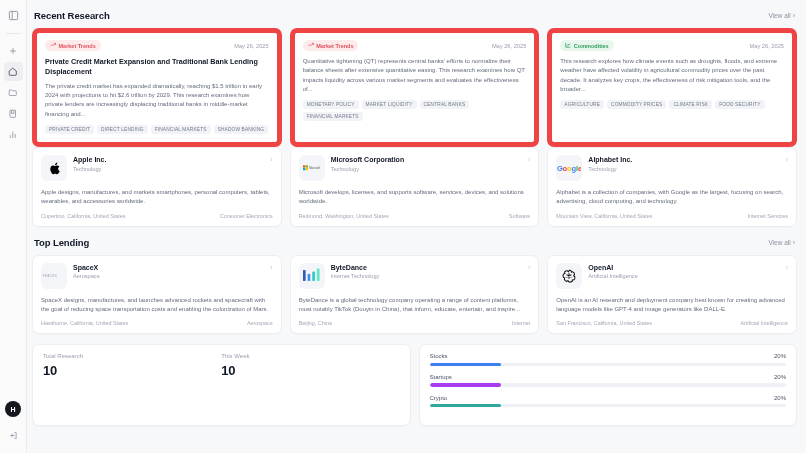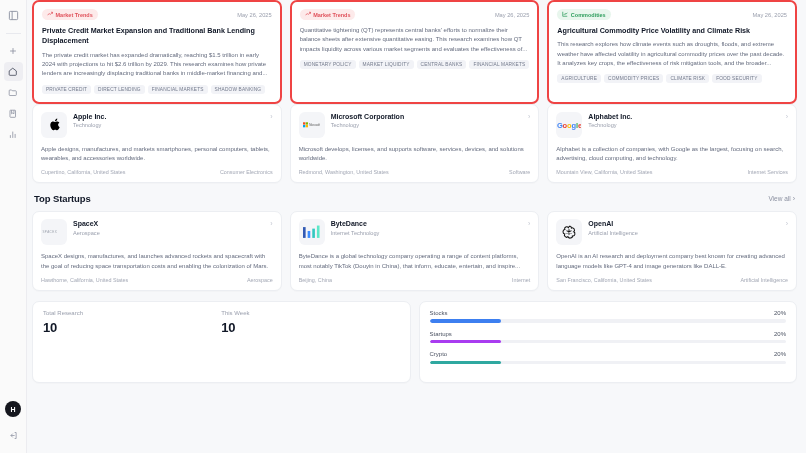--- a/index.html
+++ b/index.html
@@ -50,21 +50,21 @@
     font-size: 6.5px; color: #8b90a0;
     display: flex; align-items: center; gap: 2px;
   }
   .view-all .chev { font-size: 7px; line-height: 1; }
 
   .cards-row { display: flex; gap: 8px; }
 
   
   .rcard {
     flex: 1 1 0; min-width: 0;
-    background: #fff; border: 2px solid #ef4444; border-radius: 7px;
+    background: #fff; border: 5px solid #ef4444; border-radius: 7px;
     padding: 7px 8px 8px 8px;
     box-shadow: 0 1px 1px rgba(16,24,40,0.02);
   }
   .rcard-top { display: flex; align-items: center; justify-content: space-between; margin-bottom: 6px; }
   .badge {
     display: inline-flex; align-items: center; gap: 2.5px;
     font-size: 5.5px; font-weight: bold;
     padding: 2px 5px; border-radius: 20px;
   }
   .badge.trends { background: #fdeaea; color: #e0515b; }
@@ -205,20 +205,27 @@
           <path d="M10 17l-5-5 5-5"></path>
             <line x1="5" y1="12" x2="15" y2="12"></line>
             <path d="M15 4h4v16h-4"></path>
         </svg>
       </span>
     </div>
   </div>
 
   <div class="main">
 
+    <div class="section-head">
+      <div class="section-title">Recent Research</div>
+      <div class="view-all">
+        <span>View all</span>
+        <span class="chev">›</span>
+      </div>
+    </div>
 
     <div class="cards-row">
 
       <div class="rcard">
         <div class="rcard-top">
           <span class="badge trends">
             <span>
               <svg width="6" height="6" viewBox="0 0 24 24" fill="none" stroke="currentColor" stroke-width="3">
                 <polyline points="2,17 9,10 13,14 22,5"></polyline>
                   <polyline points="16,5 22,5 22,11"></polyline>
@@ -266,21 +273,20 @@
             <span>
               <svg width="6" height="6" viewBox="0 0 24 24" fill="none" stroke="currentColor" stroke-width="3">
                 <polyline points="3,3 3,21 21,21"></polyline>
                   <polyline points="7,16 12,10 16,13 21,7"></polyline>
               </svg>
             </span>
             <span>Commodities</span>
           </span>
           <span class="rdate">May 26, 2025</span>
         </div>
-        <div class="rtitle">Agricultural Commodity Price Volatility and Climate Risk</div>
         <div class="rdesc">This research explores how climate events such as droughts, floods, and extreme weather have affected volatility in agricultural commodity prices over the past decade. It analyzes key crops, the effectiveness of risk mitigation tools, and the broader...</div>
         <div class="tags">
           <span class="tag">AGRICULTURE</span>
           <span class="tag">COMMODITY PRICES</span>
           <span class="tag">CLIMATE RISK</span>
           <span class="tag">FOOD SECURITY</span>
         </div>
       </div>
     </div>
 
@@ -352,21 +358,21 @@
         </div>
         <div class="edesc">Alphabet is a collection of companies, with Google as the largest, focusing on search, advertising, cloud computing, and technology.</div>
         <div class="efoot">
           <span class="eloc">Mountain View, California, United States</span>
           <span class="ecat">Internet Services</span>
         </div>
       </div>
     </div>
 
     <div class="section-head">
-      <div class="section-title">Top Startups</div>
+      <div class="section-title">Top Lending</div>
       <div class="view-all">
         <span>View all</span>
         <span class="chev">›</span>
       </div>
     </div>
 
     <div class="cards-row">
 
       <div class="ecard">
         <span class="chev-r">›</span>

